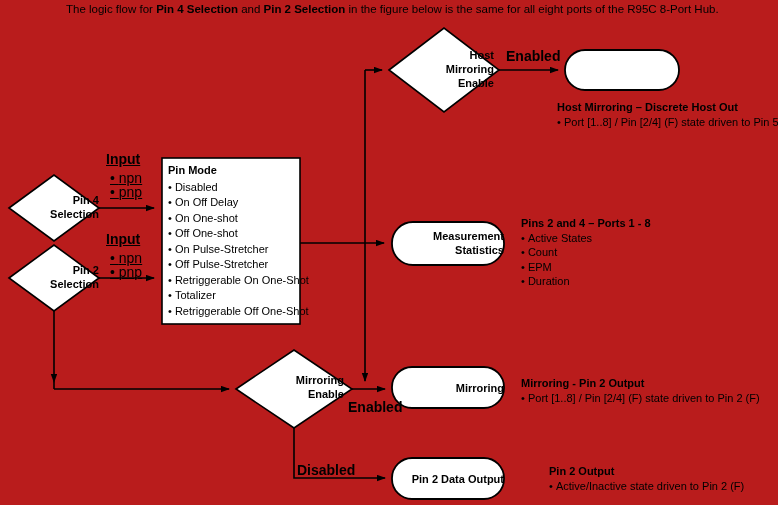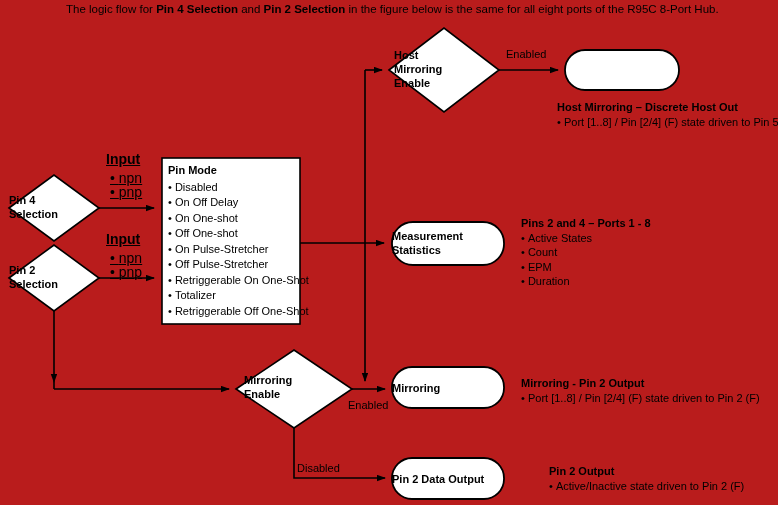--- a/index.html
+++ b/index.html
@@ -35,28 +35,28 @@
     top: 0;
     width: 778px;
     height: 505px;
   }
 
   .shape-label {
     position: absolute;
     font-size: 11px;
     font-weight: bold;
     line-height: 14px;
-    text-align: left;
+    text-align: right;
     color: #000;
     pointer-events: none;
   }
   .edge-label {
     position: absolute;
-    font-size: 11px;
-    font-weight: normal;
+    font-size: 14px;
+    font-weight: bold;
     color: #000;
     white-space: nowrap;
   }
   .note {
     position: absolute;
     font-size: 14px;
     line-height: 14.5px;
     color: #000;
     text-decoration: underline;
   }

